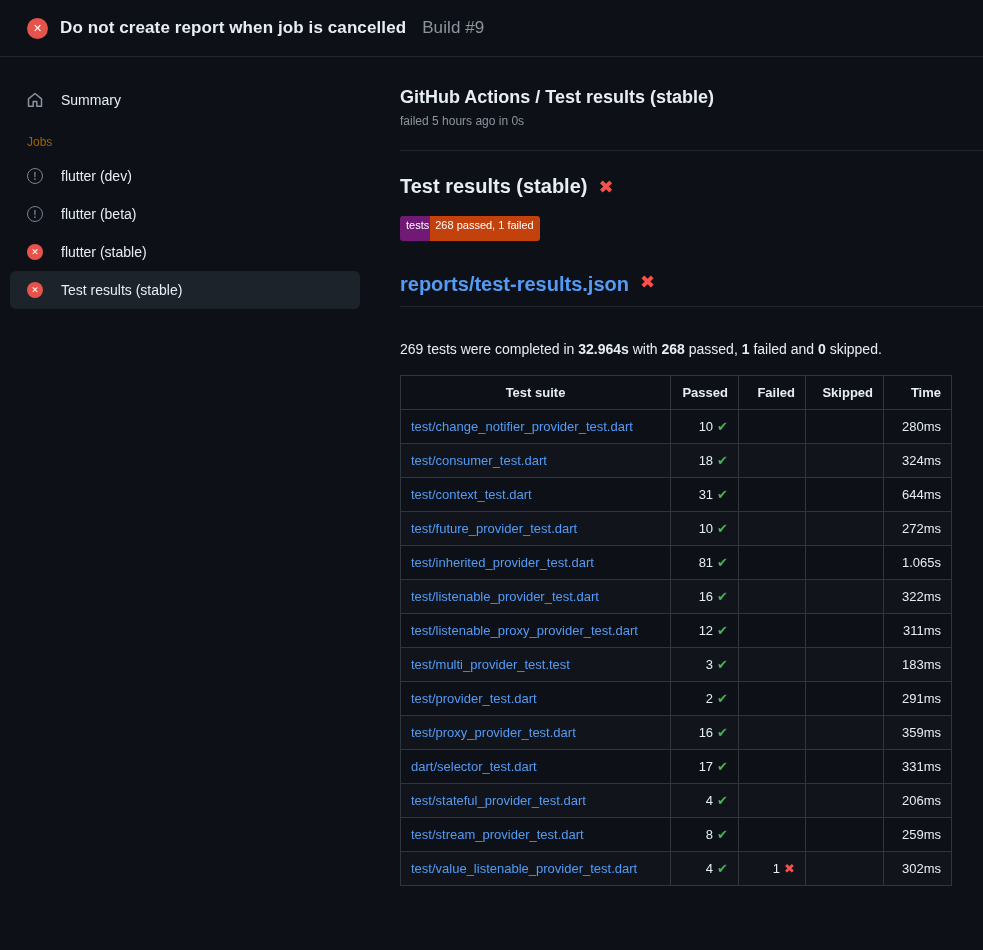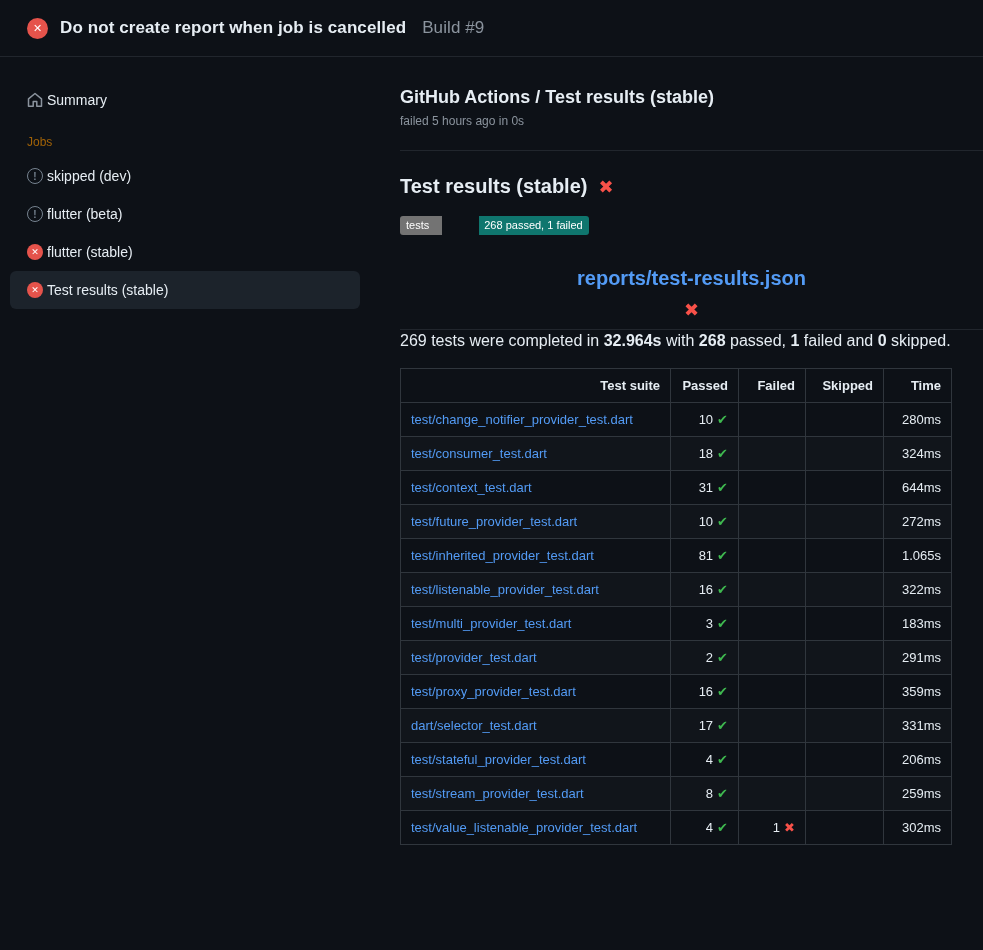--- a/index.html
+++ b/index.html
@@ -14,50 +14,50 @@
             padding:0 16px 0 27px; border-bottom:1px solid #21262d; }
   .circle-x { border-radius:50%; background:#e5534b; color:#fff; flex:none;
               display:inline-flex; align-items:center; justify-content:center; font-weight:700; }
   .circle-x.lg { width:21px; height:21px; font-size:11px; }
   .circle-x.sm { width:16px; height:16px; font-size:9px; }
   .run-title { font-size:17px; font-weight:700; letter-spacing:.1px; }
   .run-title .build { color:#8b949e; font-weight:400; margin-left:16px; }
   
   .layout { display:flex; align-items:flex-start; }
   .sidebar { width:370px; flex:none; padding:24px 10px 0 10px; }
-  .nav-item { display:flex; align-items:center; gap:4px; height:38px;
+  .nav-item { display:flex; align-items:center; gap:18px; height:38px;
               padding:0 17px; border-radius:6px; cursor:pointer; color:#e6edf3; }
   .nav-item.selected { background:#1c232b; }
   .jobs-heading { color:#a16207; font-size:12px; padding:16px 17px 8px 17px; }
   .neutral-ic { width:16px; height:16px; border:1.5px solid #768390; color:#768390;
                 border-radius:50%; font-size:10px; font-weight:700; flex:none;
                 display:inline-flex; align-items:center; justify-content:center; }
   .home-ic { flex:none; }
   
   .content { flex:1; min-width:0; padding:30px 0 30px 30px; }
   .crumb { font-weight:700; font-size:18px; }
   .run-meta { color:#8b949e; font-size:12px; margin-top:6px; }
   .rule { border:none; border-top:1px solid #21262d; }
   .rule.r1 { margin-top:22px; }
   .rule.r2 { margin-top:10px; }
   .sec-title { margin-top:24px; font-size:20px; font-weight:700;
                display:flex; align-items:center; gap:11px; }
   .x-mark { color:#f85149; font-weight:700; font-size:18px; line-height:1; }
   .badge { display:inline-flex; margin-top:18px; font-size:11px; line-height:1; }
-  .badge-l { background:#737373; color:#fff; padding:4px 13px 4px 6px; border-radius:3px 0 0 3px; }
-  .badge-r { background:#0f766e; color:#fff; padding:4px 6px 4px 5px; border-radius:0 3px 3px 0;margin-left:37px; }
+  .badge-l { background:#701a75; color:#fff; padding:4px 1px 4px 6px; border-radius:3px 0 0 3px; }
+  .badge-r { background:#c2410c; color:#fff; padding:4px 6px 10px 5px; border-radius:0 3px 3px 0; }
   .report-title { margin-top:32px; font-size:20px; font-weight:600;
-                  display:flex; align-items:center; gap:11px;flex-direction:column; }
+                  display:flex; gap:11px; }
   .lnk { color:#539bf5; text-decoration:none; cursor:pointer; }
-  .summary { margin-top:2px; font-size:16px; color:#e6edf3; }
+  .summary { margin-top:34px; font-size:14px; color:#e6edf3; }
   .summary b { font-weight:700; }
   
   .results { border-collapse:collapse; margin-top:18px; width:551px; font-size:13px; table-layout:fixed; }
   .results th, .results td { border:1px solid #30363d; padding:9px 10px; overflow:hidden; white-space:nowrap; }
-  .results th { font-weight:700; text-align:right; }
+  .results th { font-weight:700; text-align:center; }
   .results th.num, .results td.num { text-align:right; }
   .results tbody tr:nth-child(even) { background:rgba(255,255,255,0.018); }
   .ok  { color:#3fb950; font-weight:700; margin-left:4px; }
   .bad { color:#f85149; font-weight:700; margin-left:4px; }
 </style>
 </head>
 <body>
 
 <div class="topbar">
   <span class="circle-x lg">✕</span>
@@ -70,21 +70,21 @@
   <aside class="sidebar">
     <div class="nav-item">
       <svg class="home-ic" width="16" height="16" viewBox="0 0 16 16" fill="none" stroke="#8b949e" stroke-width="1.5" stroke-linejoin="round" stroke-linecap="round">
           <path d="M1.5 6.8 L8 1.5 L14.5 6.8 V14.2 H9.8 V9.6 H6.2 V14.2 H1.5 Z"></path>
         </svg>
       <span>Summary</span>
     </div>
     <div class="jobs-heading">Jobs</div>
     <div class="nav-item">
       <span class="neutral-ic">!</span>
-      <span>skipped (dev)</span>
+      <span>flutter (dev)</span>
     </div>
     <div class="nav-item">
       <span class="neutral-ic">!</span>
       <span>flutter (beta)</span>
     </div>
     <div class="nav-item">
       <span class="circle-x sm">✕</span>
       <span>flutter (stable)</span>
     </div>
     <div class="nav-item selected">
@@ -172,21 +172,28 @@
           <td class="num">1.065s</td>
         </tr>
         <tr>
           <td><a class="lnk">test/listenable_provider_test.dart</a></td>
           <td class="num"><span>16</span><span class="ok">✔</span></td>
           <td class="num"></td>
           <td class="num"></td>
           <td class="num">322ms</td>
         </tr>
         <tr>
-          <td><a class="lnk">test/multi_provider_test.dart</a></td>
+          <td><a class="lnk">test/listenable_proxy_provider_test.dart</a></td>
+          <td class="num"><span>12</span><span class="ok">✔</span></td>
+          <td class="num"></td>
+          <td class="num"></td>
+          <td class="num">311ms</td>
+        </tr>
+        <tr>
+          <td><a class="lnk">test/multi_provider_test.test</a></td>
           <td class="num"><span>3</span><span class="ok">✔</span></td>
           <td class="num"></td>
           <td class="num"></td>
           <td class="num">183ms</td>
         </tr>
         <tr>
           <td><a class="lnk">test/provider_test.dart</a></td>
           <td class="num"><span>2</span><span class="ok">✔</span></td>
           <td class="num"></td>
           <td class="num"></td>

